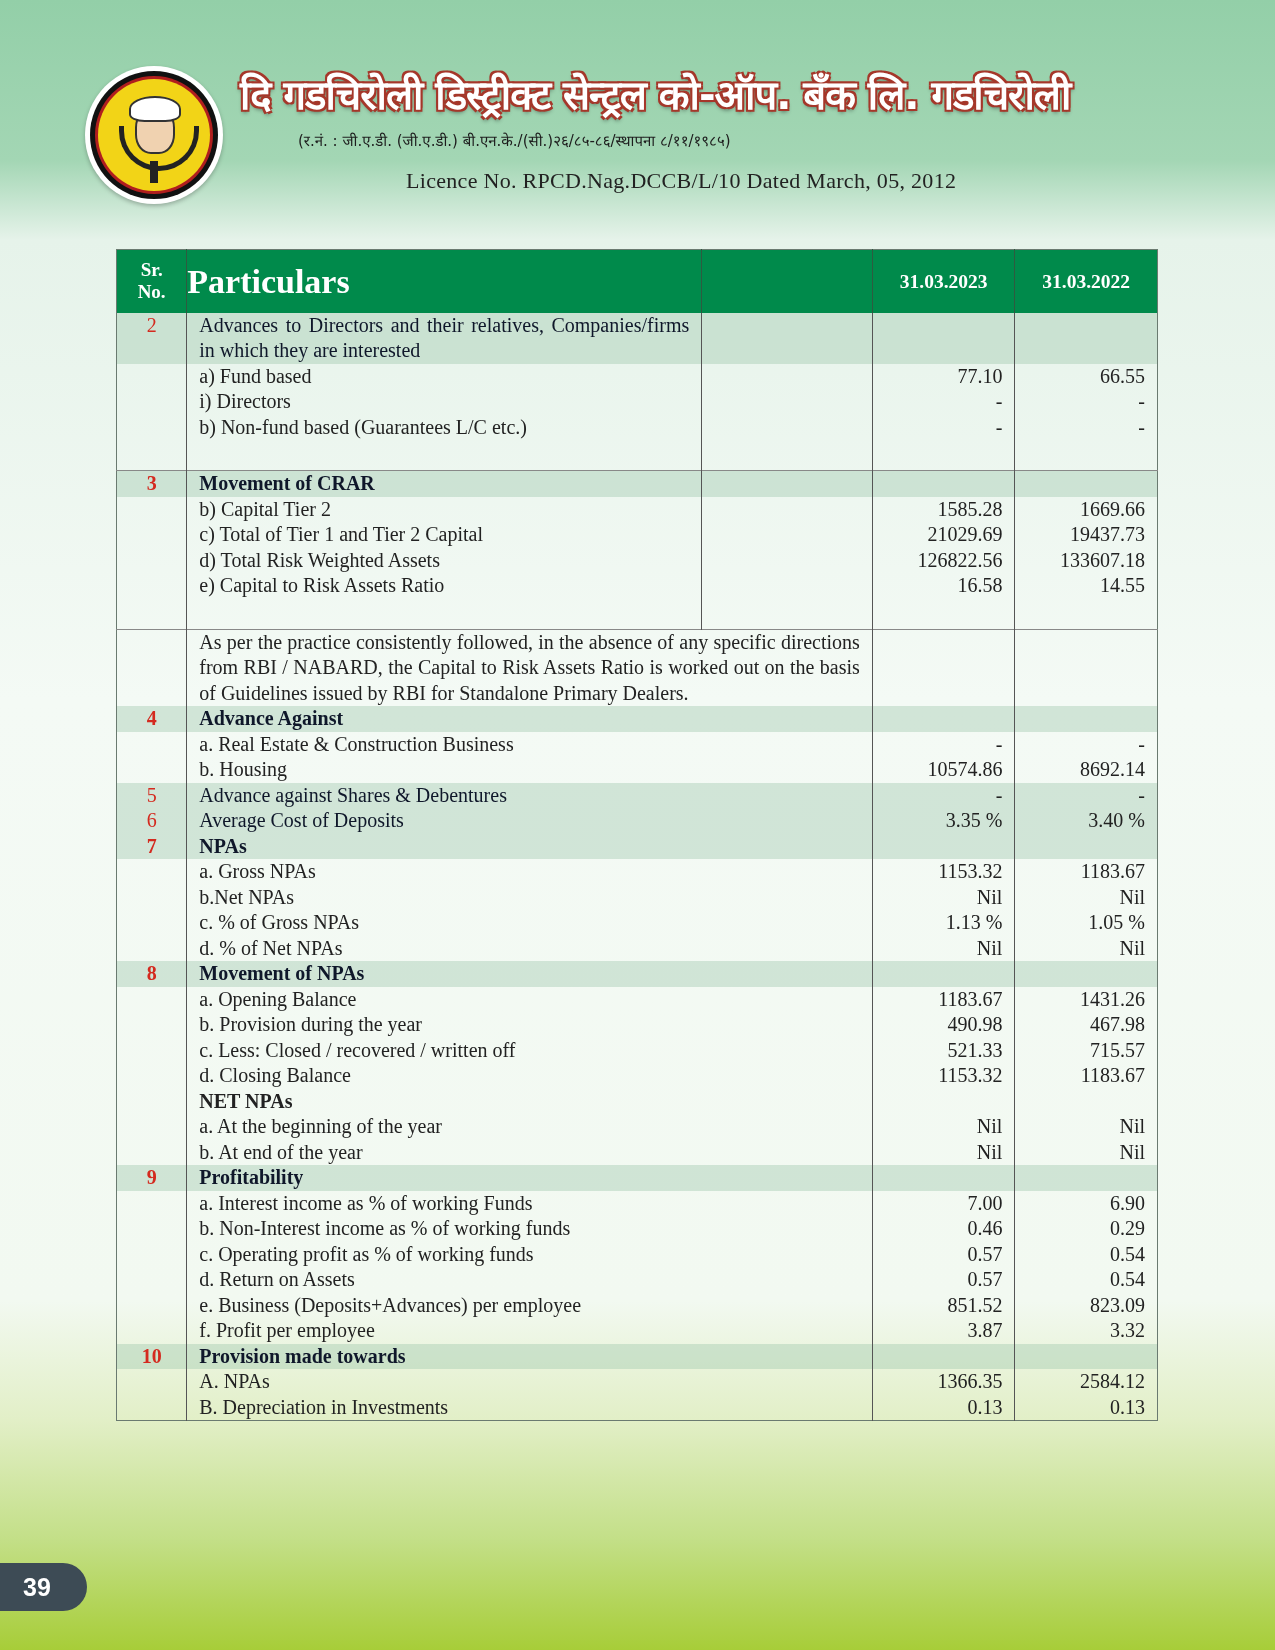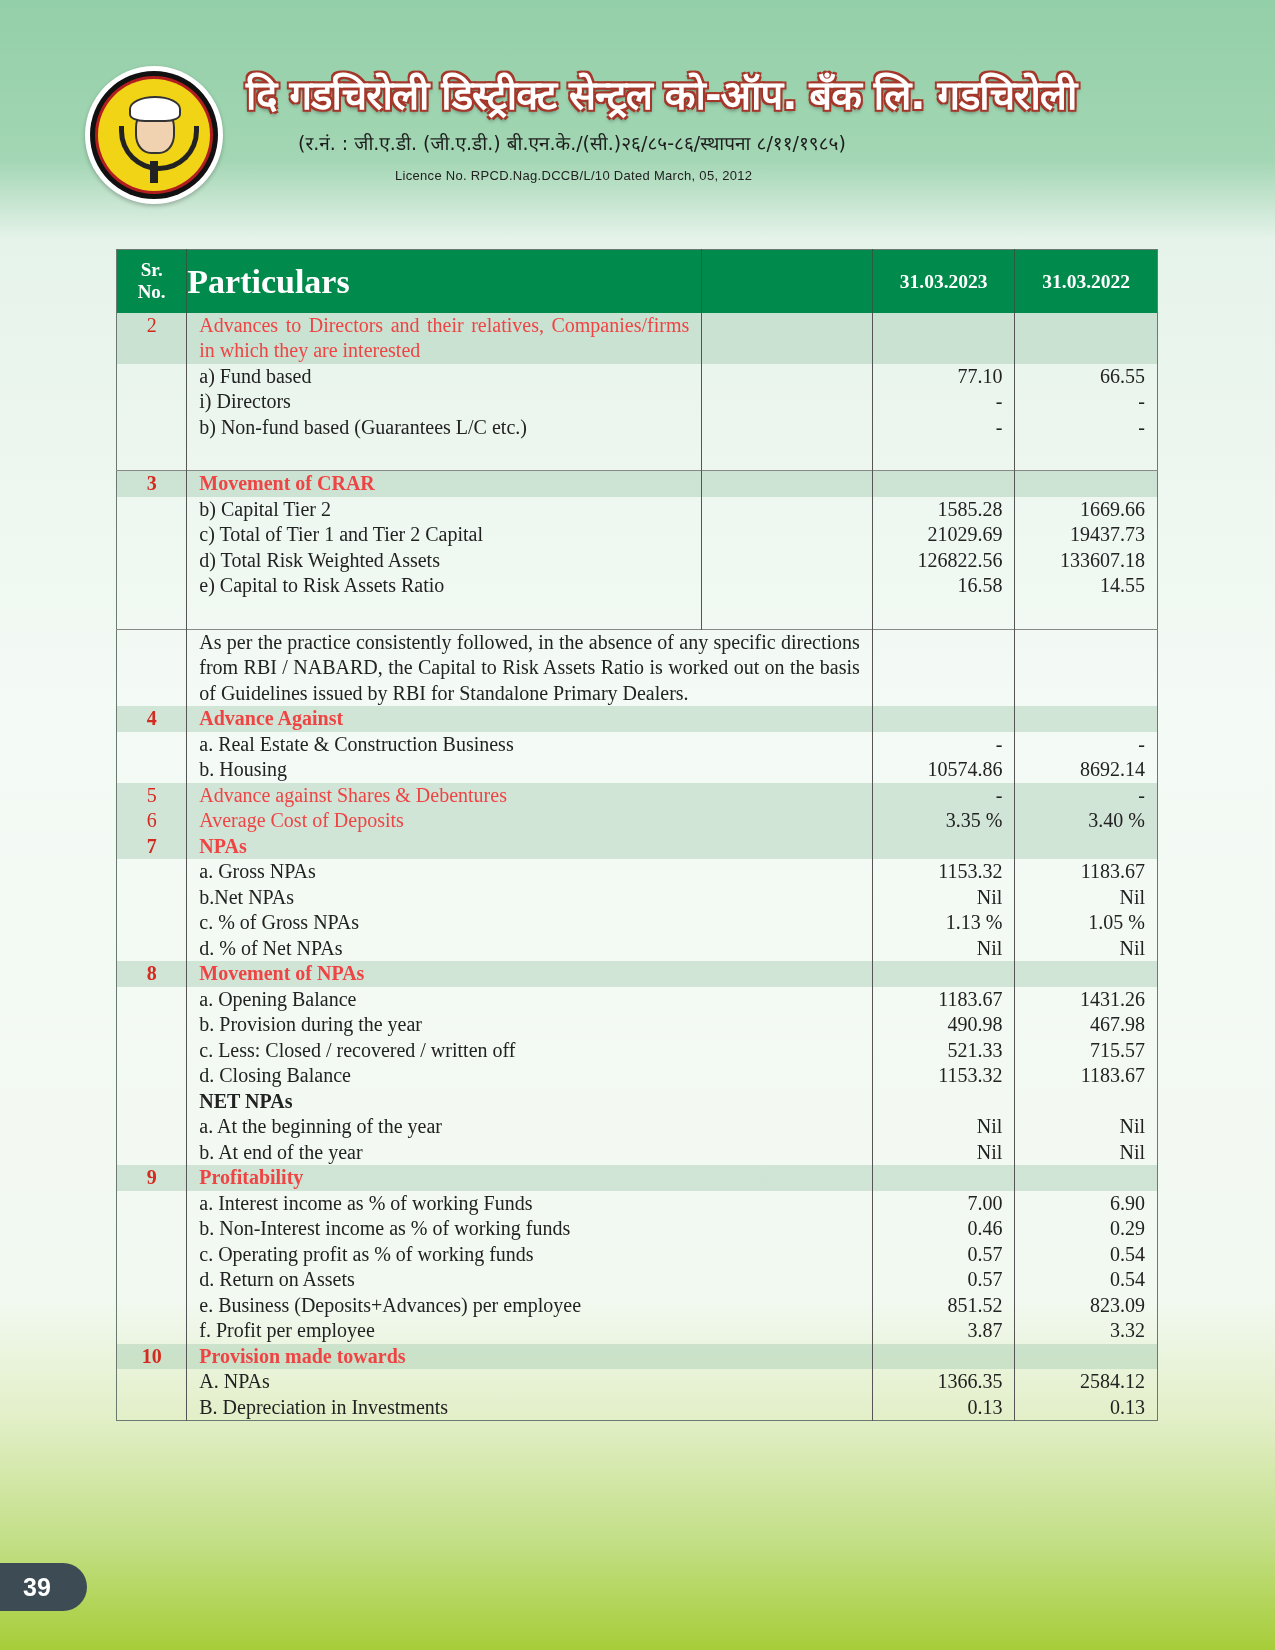--- a/index.html
+++ b/index.html
@@ -14,27 +14,27 @@
     background: #fff; box-shadow: 0 2px 4px rgba(0,0,0,.25);
   }
   .logo .ring1 { position:absolute; left:5px; top:5px; right:5px; bottom:5px; border-radius:50%; background:#111; }
   .logo .ring2 { position:absolute; left:10px; top:10px; right:10px; bottom:10px; border-radius:50%; background:#b01e1e; }
   .logo .ring3 { position:absolute; left:13px; top:13px; right:13px; bottom:13px; border-radius:50%; background:#f2d417; }
   .logo .face { position:absolute; left:50px; top:40px; width:36px; height:44px; border-radius:45% 45% 40% 40%; background:#f0d2b0; border:2px solid #333; }
   .logo .turban { position:absolute; left:44px; top:30px; width:48px; height:22px; border-radius:50% 50% 30% 30%; background:#fff; border:2px solid #333; }
   .logo .hands { position:absolute; left:34px; top:60px; width:70px; height:40px; border:5px solid #222; border-top:none; border-radius:0 0 40px 40px; }
   .logo .stem { position:absolute; left:65px; top:95px; width:8px; height:22px; background:#222; }
   .title {
-    position: absolute; left: 246px; top: 66px; width: 1000px;
+    position: absolute; left: 240px; top: 66px; width: 1000px;
     font-family: "DejaVu Sans", sans-serif; font-weight: bold; font-size: 40px; color: #fff;
     letter-spacing: -1px;
     text-shadow: -2px -2px 0 #a5372a, 2px -2px 0 #a5372a, -2px 2px 0 #a5372a, 2px 2px 0 #a5372a, 0 3px 4px rgba(0,0,0,.45);
   }
-  .regno { position:absolute; left:298px; top:130px; font-family:"DejaVu Sans", sans-serif; font-size:19px; color:#1d1d1d; }
-  .licence { position:absolute; left:395px; top:168px; font-family:Liberation Sans, sans-serif; font-size:13px; color:#222; letter-spacing:0.3px; }
+  .regno { position:absolute; left:298px; top:130px; font-family:"DejaVu Sans", sans-serif; font-size:15px; color:#1d1d1d; }
+  .licence { position:absolute; left:406px; top:168px; font-family:Liberation Serif, serif; font-size:22px; color:#222; letter-spacing:0.3px; }
 
   table.main {
     position: absolute; left: 116px; top: 249px; width: 1042px;
     border-collapse: collapse; font-size: 20px; color: #222;
   }
   table.main th, table.main td { padding: 0; vertical-align: top; line-height: 25.5px; }
   .c-sr { width: 70px; }
   .c-part { width: 513px; }
   .c-blank { width: 170px; }
   .c-y1 { width: 142px; }
@@ -46,21 +46,21 @@
   th.h-part { font-size: 34px; text-align: left; padding-left: 13px; }
   th.h-date { font-size: 19.5px; text-align: center; }
   table.main { border: 1.5px solid #6a7a70; }
   td { border-left: 1.5px solid #555; }
   td:first-child { border-left: none; }
   tr.sep td { border-top: 1.5px solid #888; }
   tr.hl td { background: rgba(160,200,175,0.42); }
   td.sr { text-align: center; color: #d42a1f; }
   td.part { padding-left: 12px !important; padding-right: 12px !important; }
   td.num { text-align: right; padding-right: 12px !important; }
-  .red { color: #ef4444; }
+  .red { color: #0f172a; }
   .bold { font-weight: bold; }
   .justify { text-align: justify; text-align-last: left; }
   .ind1 { padding-left: 18px !important; }
   .pad-bottom td { height: 30px; }
 
   .pagenum {
     position: absolute; left: 0; top: 1563px; width: 87px; height: 48px;
     background: #3d4b55; border-radius: 0 24px 24px 0;
     color: #fff; font-family: "Liberation Sans", sans-serif; font-weight: bold; font-size: 25px;
     line-height: 48px; text-align: center; padding-right: 0; box-sizing: border-box;

